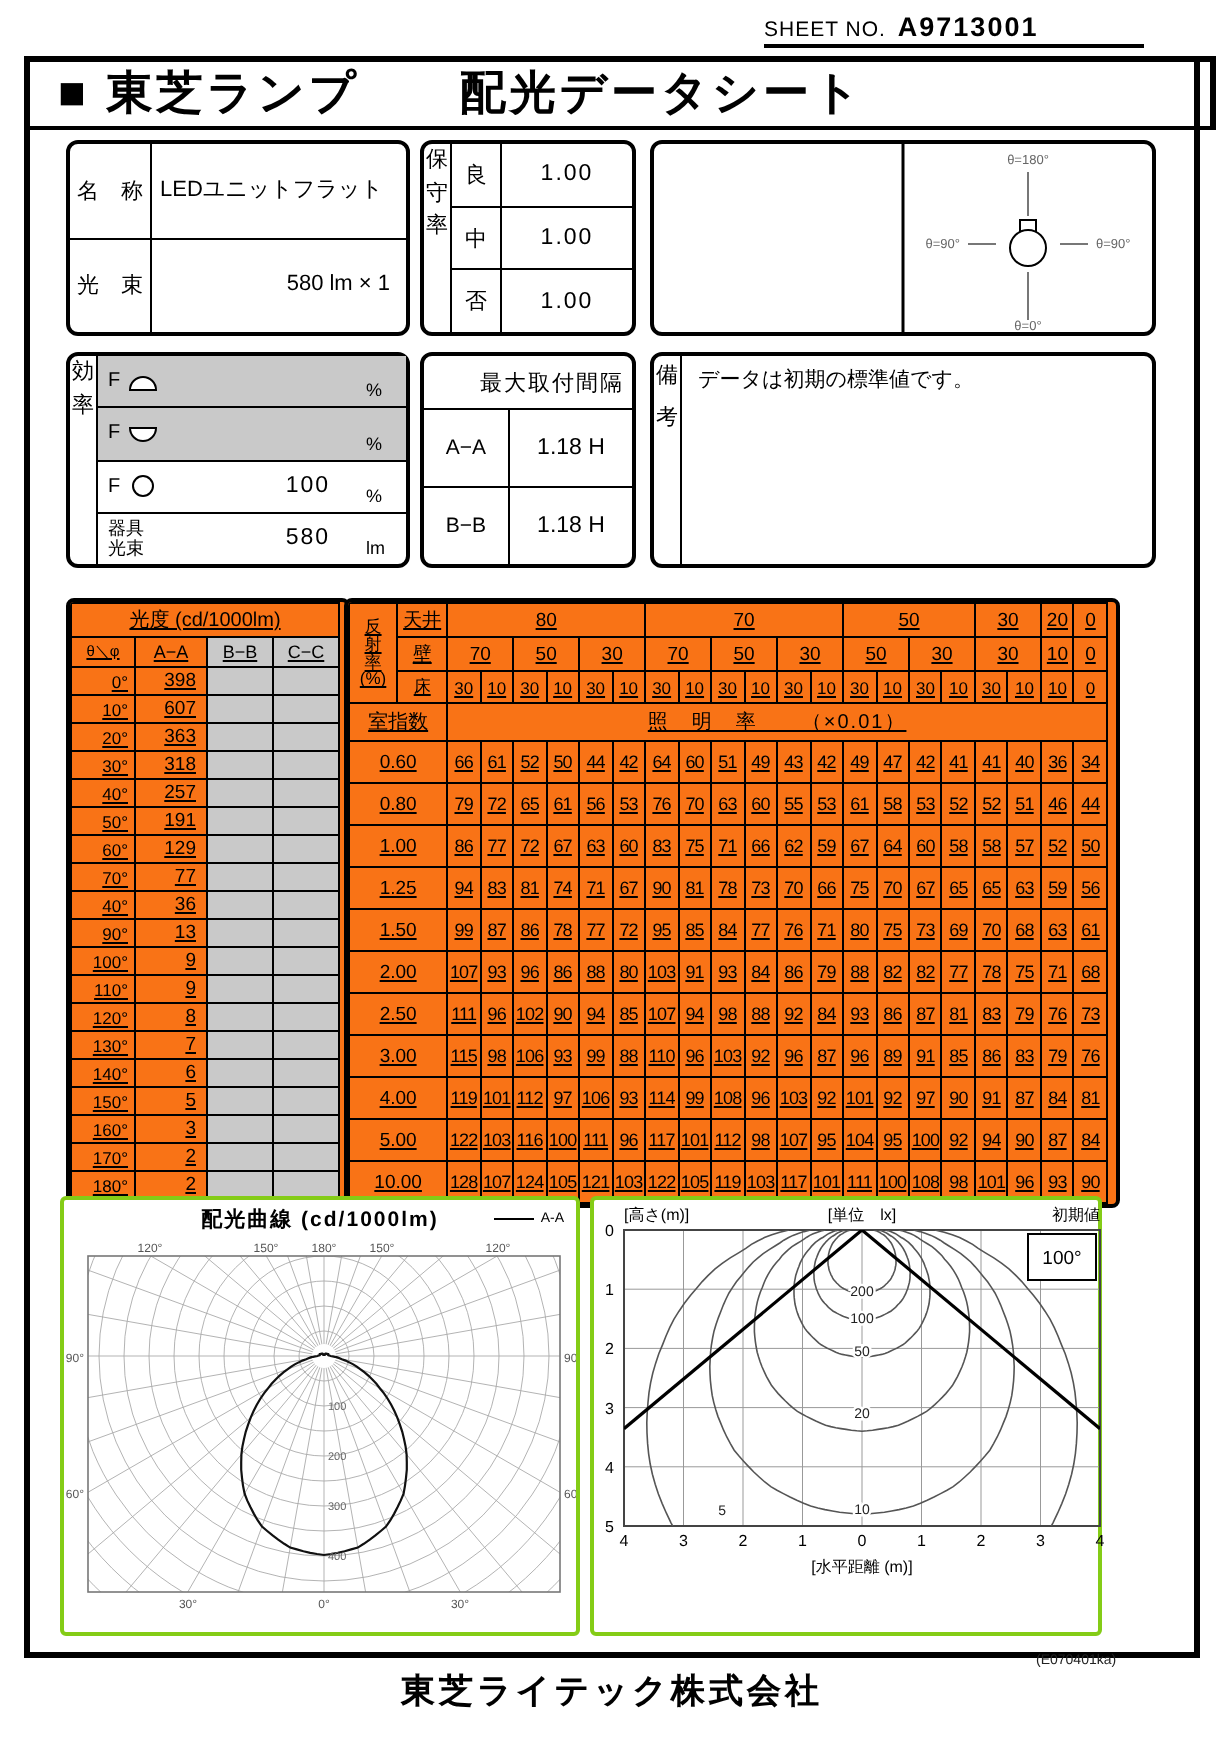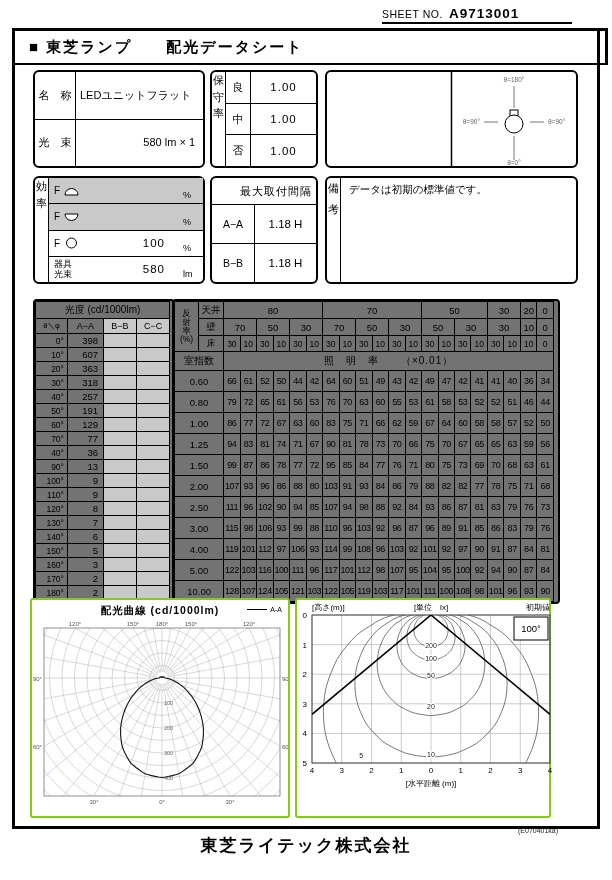--- a/index.html
+++ b/index.html
@@ -6,21 +6,21 @@
   body{width:612px;height:880px;position:relative;background:#fff;color:#000;
        font-family:"Liberation Sans","DejaVu Sans",sans-serif;-webkit-font-smoothing:antialiased;}
   .abs{position:absolute;}
   
   #sheet-no{left:382px;top:6px;width:190px;border-bottom:2px solid #000;padding-bottom:1px;
             display:flex;align-items:baseline;gap:6px;}
   #sheet-no .lbl{font-size:10.5px;letter-spacing:.5px;}
   #sheet-no .num{font-size:13.5px;font-weight:600;letter-spacing:1px;}
   #frame{left:12px;top:28px;width:582px;height:795px;border:3px solid #000;}
   #title-bar{left:12px;top:28px;width:576px;height:32px;border:3px solid #000;border-bottom:2px solid #000;
-             line-height:31px;padding-left:14px;font-size:15px;font-weight:bold;letter-spacing:2px;}
+             line-height:31px;padding-left:14px;font-size:23px;font-weight:bold;letter-spacing:2px;}
   
   .box{border:2px solid #000;border-radius:6px;background:#fff;box-sizing:border-box;display:flex;}
   .vcol{border-right:1px solid #000;display:flex;align-items:flex-start;justify-content:center;}
   .vtext{width:13px;word-break:break-all;text-align:center;font-size:11px;line-height:1.5;}
   
   #product{left:33px;top:70px;width:172px;height:98px;flex-direction:column;}
   .prow{display:flex;border-bottom:1px solid #000;flex:1;}
   .prow:last-child{border-bottom:none;gap:16px;}
   .plabel{width:40px;border-right:1px solid #000;display:flex;align-items:center;justify-content:center;font-size:11px;}
   .pvalue{flex:1;font-size:11px;line-height:1.35;padding:3px 4px;word-break:break-all;display:flex;align-items:center;}
@@ -49,21 +49,21 @@
   #mount .title{height:26px;border-bottom:1px solid #000;display:flex;align-items:center;justify-content:center;font-size:11px;letter-spacing:1px;padding-left:24px;}
   .mtrow{flex:1;display:flex;border-bottom:1px solid #000;}
   .mtrow:last-child{border-bottom:none;}
   .mtlabel{width:42px;border-right:1px solid #000;display:flex;align-items:center;justify-content:center;font-size:10.5px;}
   .mtval{flex:1;display:flex;align-items:center;justify-content:center;font-size:11.5px;}
   
   #remarks{left:325px;top:176px;width:253px;height:108px;}
   #remarks .vtext{line-height:1.9;}
   #remarks .content{flex:1;padding:5px 8px;font-size:10.5px;}
   
-  .tblwrap{border:2px solid #000;border-radius:4px;overflow:hidden;background:#737373;}
+  .tblwrap{border:2px solid #000;border-radius:4px;overflow:hidden;background:#f97316;text-decoration:underline;}
   table{border-collapse:collapse;table-layout:fixed;}
   td,th{border:1px solid #000;padding:0;font-weight:normal;white-space:nowrap;overflow:visible;}
   .gray{background:#c9c9c9;}
   #intwrap{left:33px;top:299px;width:138px;}
   #intensity-table{width:134px;}
   #intensity-table .title{height:16px;font-size:10px;text-align:center;}
   #intensity-table th{height:14px;font-size:9px;text-align:center;}
   #intensity-table th.corner{font-size:7.5px;}
   #intensity-table td{height:13px;font-size:9.5px;}
   #intensity-table td.ang{text-align:right;padding-right:3px;font-size:8.5px;}

